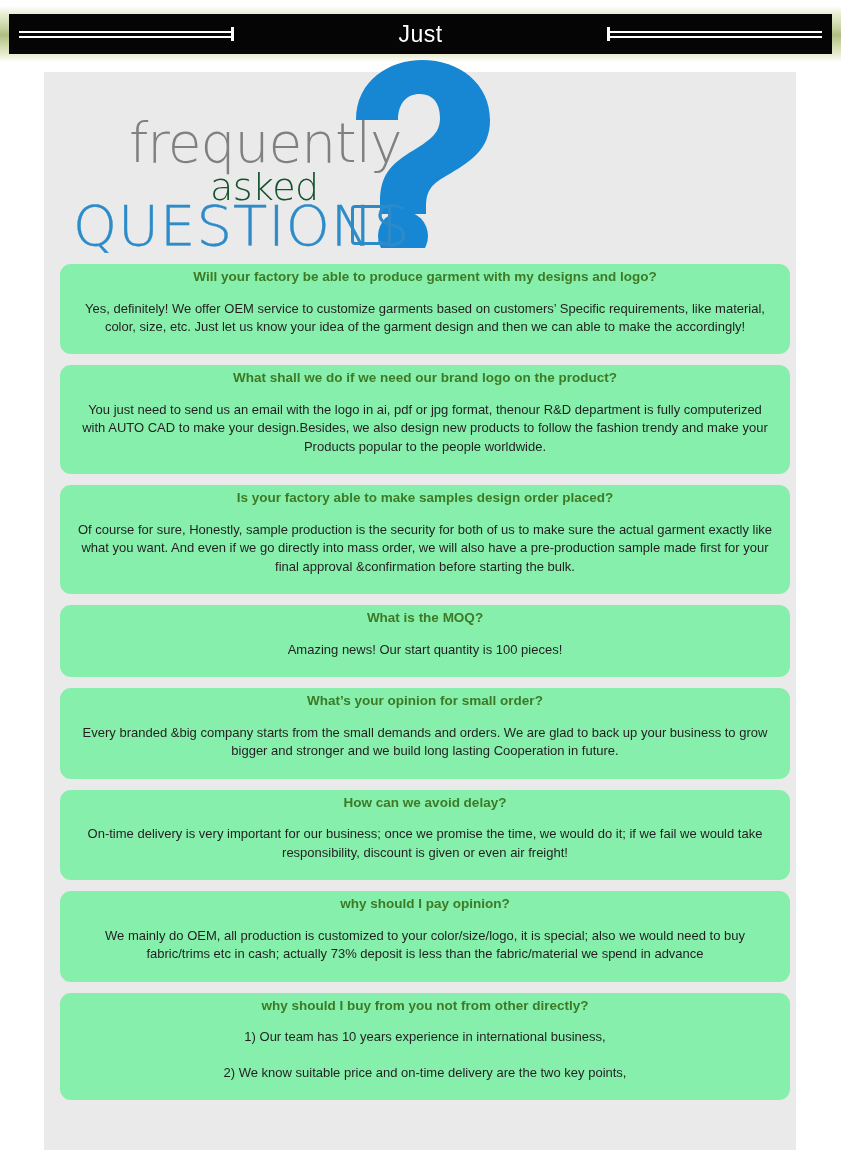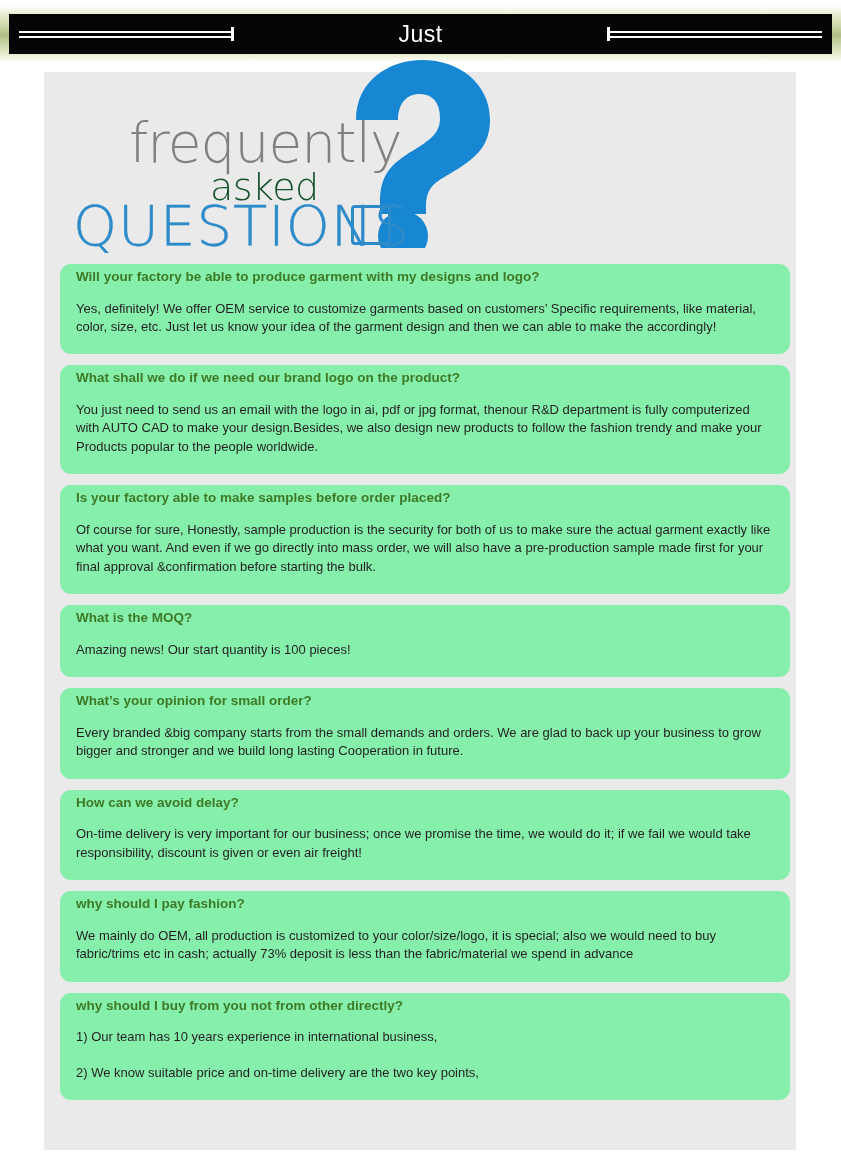--- a/index.html
+++ b/index.html
@@ -81,20 +81,21 @@
   .rule-right .tick { left: 0; }
 
   
   .panel {
     position: absolute;
     left: 44px;
     top: 72px;
     width: 752px;
     height: 1078px;
     background: #eaeaea;
+    text-align: center;
   }
 
   
   .hero {
     position: relative;
     height: 188px;
     margin: 0;
   }
   .hero-frequently {
     position: absolute;
@@ -233,37 +234,37 @@
   <div class="faq-list" id="faq-list">
       <div class="faq-card">
         <div class="faq-q">Will your factory be able to produce garment with my designs and logo?</div>
         <div class="faq-a">Yes, definitely! We offer OEM service to customize garments based on customers’ Specific requirements, like material, color, size, etc. Just let us know your idea of the garment design and then we can able to make the accordingly!</div>
       </div>
       <div class="faq-card">
         <div class="faq-q">What shall we do if we need our brand logo on the product?</div>
         <div class="faq-a">You just need to send us an email with the logo in ai, pdf or jpg format, thenour R&amp;D department is fully computerized with AUTO CAD to make your design.Besides, we also design new products to follow the fashion trendy and make your Products popular to the people worldwide.</div>
       </div>
       <div class="faq-card">
-        <div class="faq-q">Is your factory able to make samples before order placed?</div>
+        <div class="faq-q">Is your factory able to make samples design order placed?</div>
         <div class="faq-a">Of course for sure, Honestly, sample production is the security for both of us to make sure the actual garment exactly like what you want. And even if we go directly into mass order, we will also have a pre-production sample made first for your final approval &amp;confirmation before starting the bulk.</div>
       </div>
       <div class="faq-card">
         <div class="faq-q">What is the MOQ?</div>
         <div class="faq-a">Amazing news! Our start quantity is 100 pieces!</div>
       </div>
       <div class="faq-card">
         <div class="faq-q">What’s your opinion for small order?</div>
         <div class="faq-a">Every branded &amp;big company starts from the small demands and orders. We are glad to back up your business to grow bigger and stronger and we build long lasting Cooperation in future.</div>
       </div>
       <div class="faq-card">
         <div class="faq-q">How can we avoid delay?</div>
         <div class="faq-a">On-time delivery is very important for our business; once we promise the time, we would do it; if we fail we would take responsibility, discount is given or even air freight!</div>
       </div>
       <div class="faq-card">
-        <div class="faq-q">why should I pay fashion?</div>
+        <div class="faq-q">why should I pay opinion?</div>
         <div class="faq-a">We mainly do OEM, all production is customized to your color/size/logo, it is special; also we would need to buy fabric/trims etc in cash; actually 73% deposit is less than the fabric/material we spend in advance</div>
       </div>
       <div class="faq-card">
         <div class="faq-q">why should I buy from you not from other directly?</div>
         <div class="faq-a listy">
           <p>1) Our team has 10 years experience in international business,</p>
           <p>2) We know suitable price and on-time delivery are the two key points,</p>
         </div>
       </div>
     </div>

